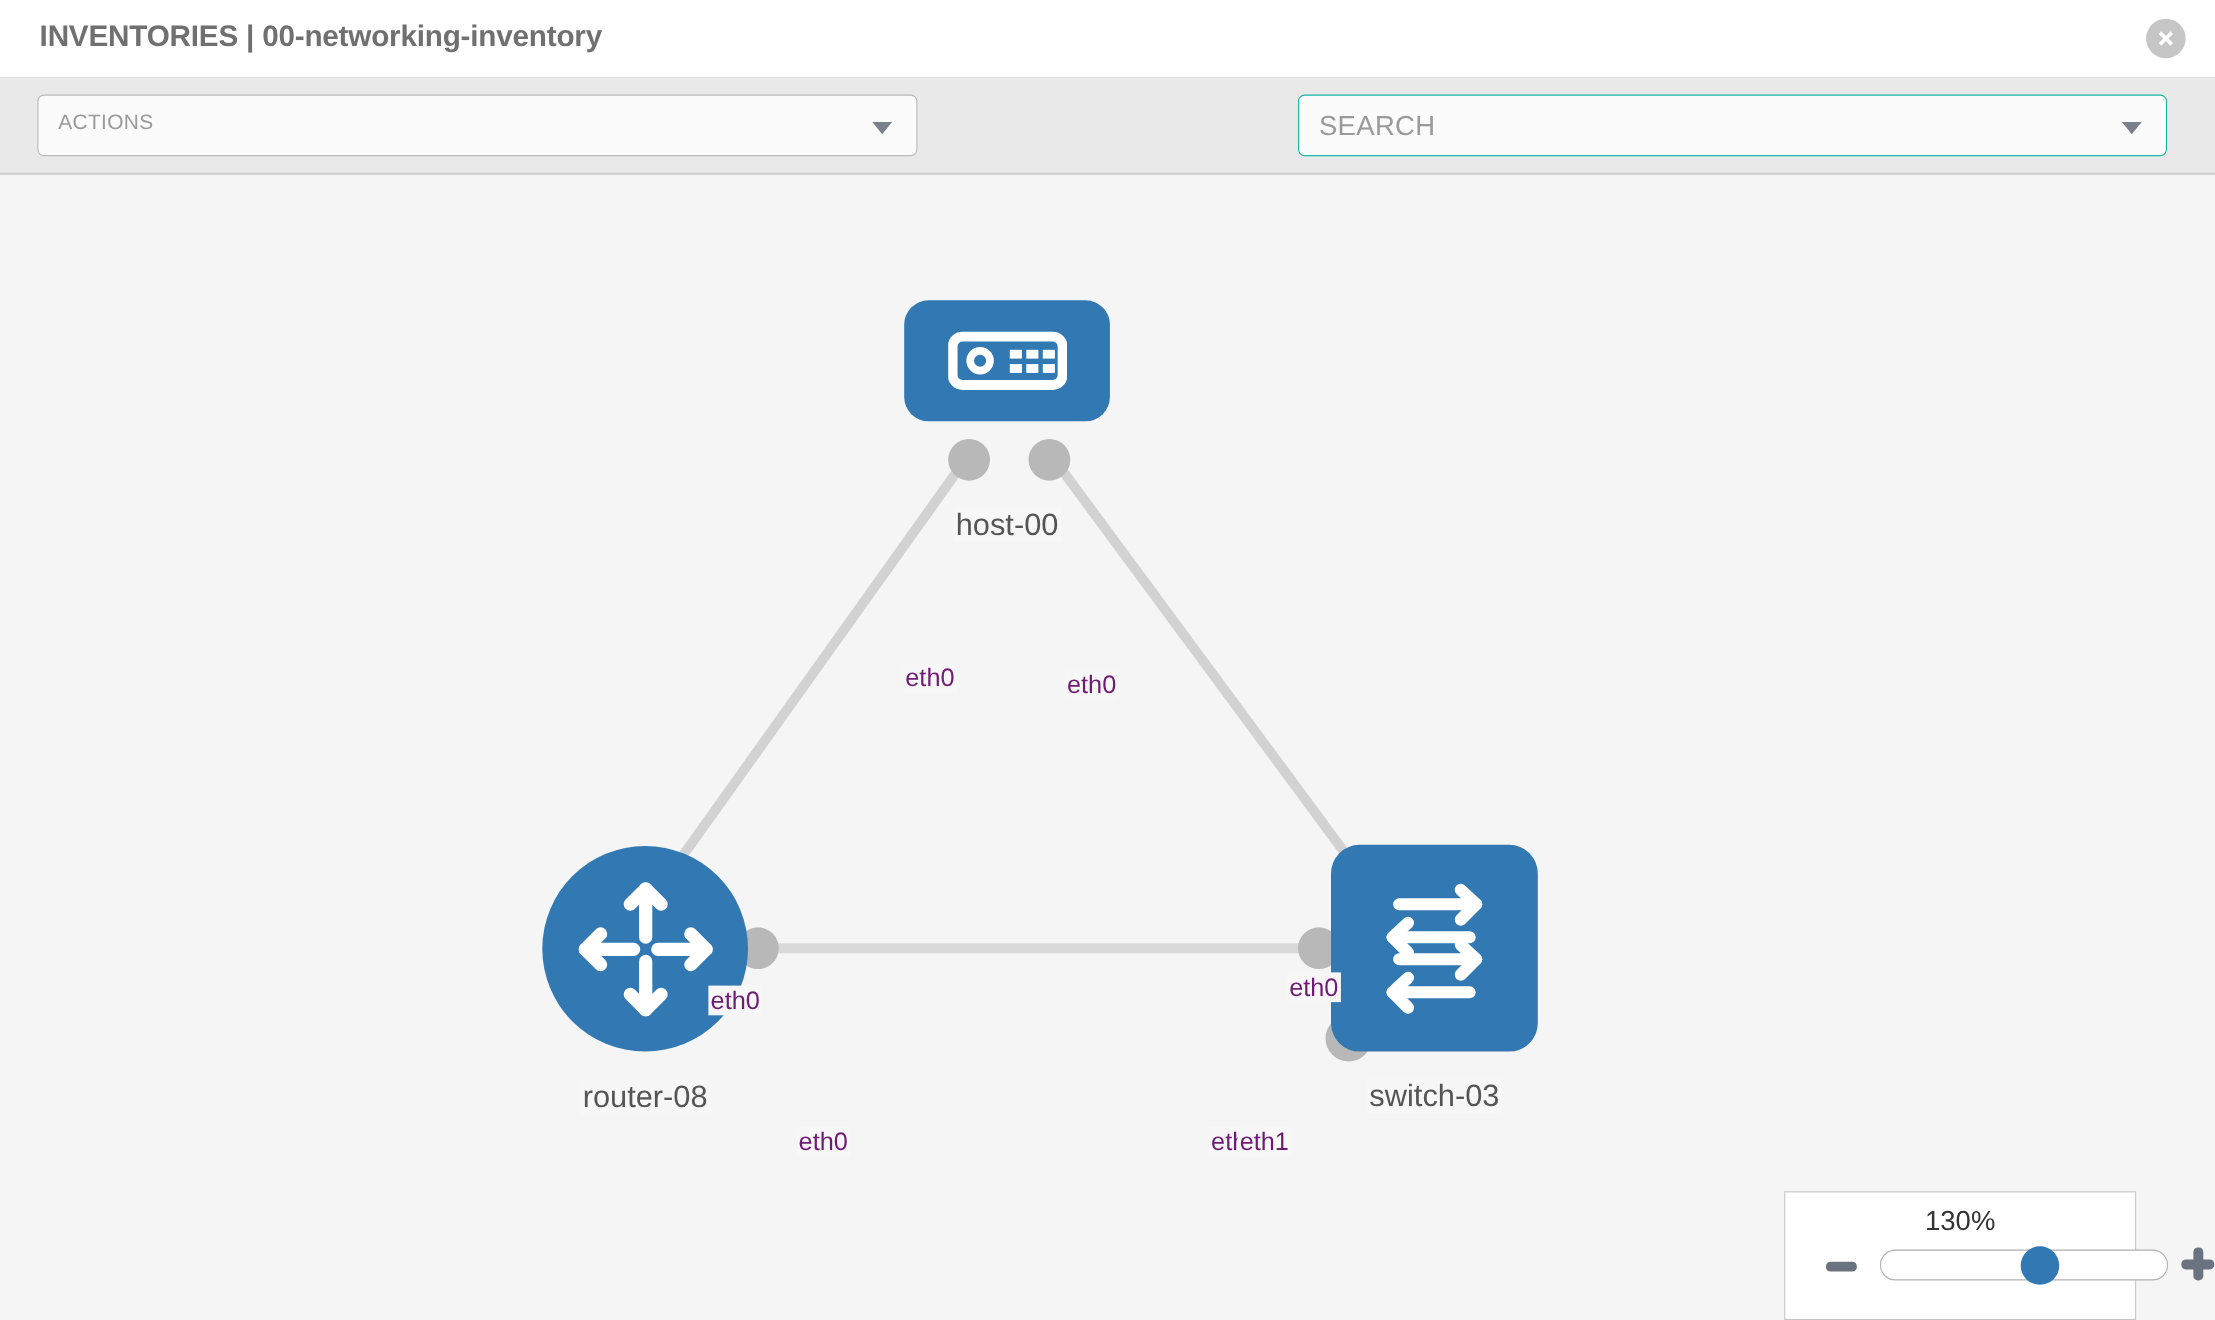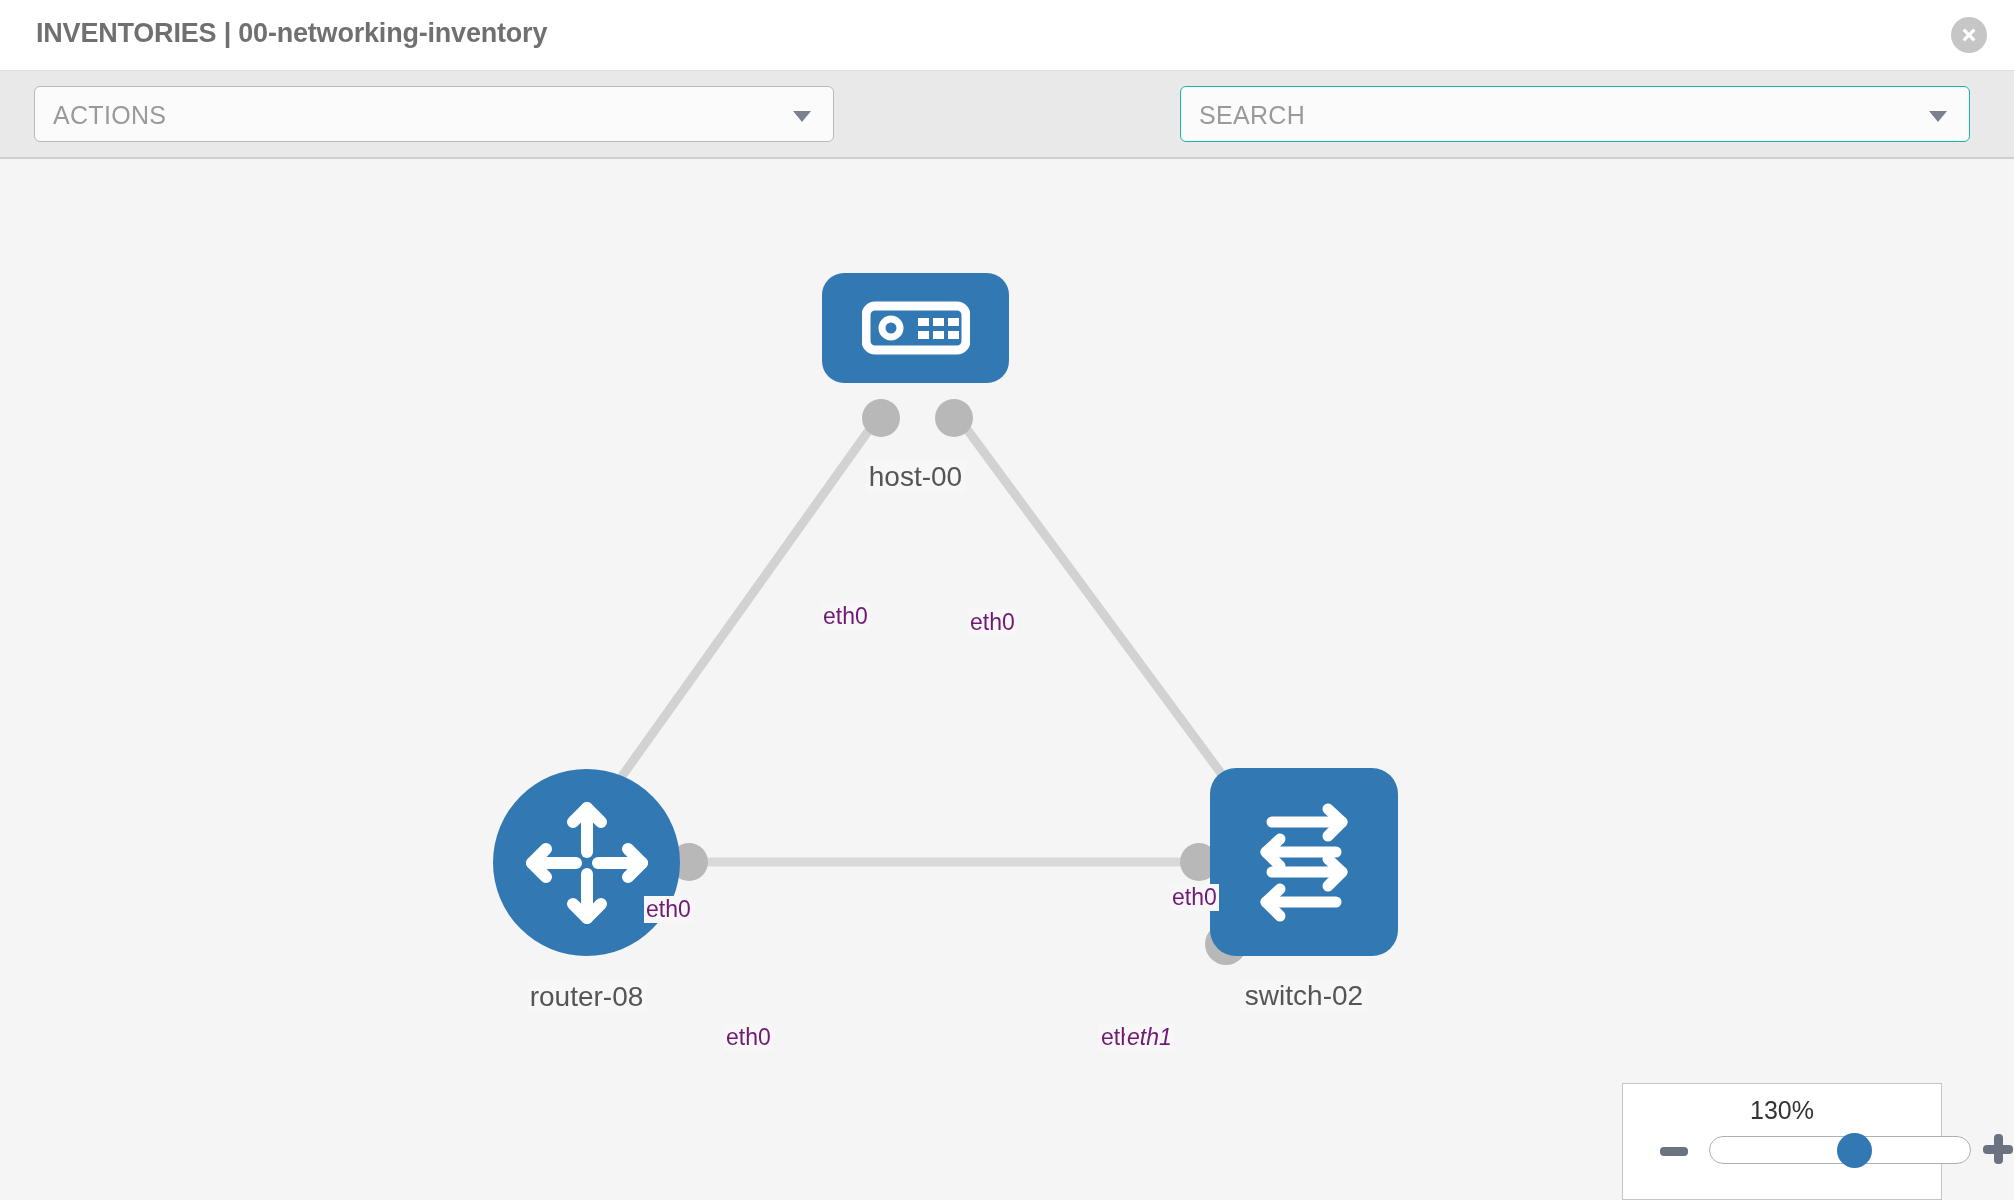--- a/index.html
+++ b/index.html
@@ -32,21 +32,21 @@
     position:absolute;left:0;top:71px;width:2014px;height:86px;
     background:#e9e9e9;border-bottom:2px solid #cfcfcf;
   }
   .actions-select{
     position:absolute;left:34px;top:15px;width:800px;height:56px;
     background:#fbfbfb;border:1px solid #b9b9b9;border-radius:6px;
     box-sizing:border-box;cursor:pointer;
   }
   .actions-select .label{
     position:absolute;left:18px;top:14px;
-    font-size:25px;color:#9a9a9a;letter-spacing:0.3px;
+    font-size:19px;color:#9a9a9a;letter-spacing:0.3px;
   }
   .caret{
     position:absolute;right:22px;top:24px;
     width:0;height:0;border-left:9px solid transparent;
     border-right:9px solid transparent;border-top:11px solid #7b818c;
   }
   .tool-icon{
     position:absolute;top:90px;width:46px;height:46px;cursor:pointer;
   }
   .tool-wrench{left:1040px;top:84px;}
@@ -224,30 +224,30 @@
                 <path d="M86 9 L100 22 L86 36"></path>
               <path d="M94 52 H24"></path>
                 <path d="M38 39 L24 52 L38 66"></path>
               <path d="M30 72 H100"></path>
                 <path d="M86 59 L100 72 L86 86"></path>
               <path d="M94 102 H24"></path>
                 <path d="M38 89 L24 102 L38 116"></path>
             </g>
           </svg>
         </div>
-        <div class="node-label" style="top:212px;">switch-02</div>
+        <div class="node-label" style="top:212px;">switch-03</div>
       </div>
 
       <div class="edge-label" style="left:821px;top:444px;">eth0</div>
       <div class="edge-label" style="left:968px;top:450px;">eth0</div>
       <div class="edge-label" style="left:644px;top:737px;">eth0</div>
       <div class="edge-label" style="left:1170px;top:725px;">eth0</div>
       <div class="edge-label" style="left:724px;top:865px;">eth0</div>
       <div class="edge-label" style="left:1099px;top:865px;">eth0</div>
-      <div class="edge-label" style="left:1125px;top:865px;font-style:italic;">eth1</div>
+      <div class="edge-label" style="left:1125px;top:865px;">eth1</div>
 
     </div>
   </div>
 
   <div class="zoom-panel">
     <div class="zoom-value">130%</div>
     <div class="zoom-minus"></div>
     <div class="zoom-track"></div>
     <div class="zoom-thumb"></div>
     <div class="zoom-plus"></div>

